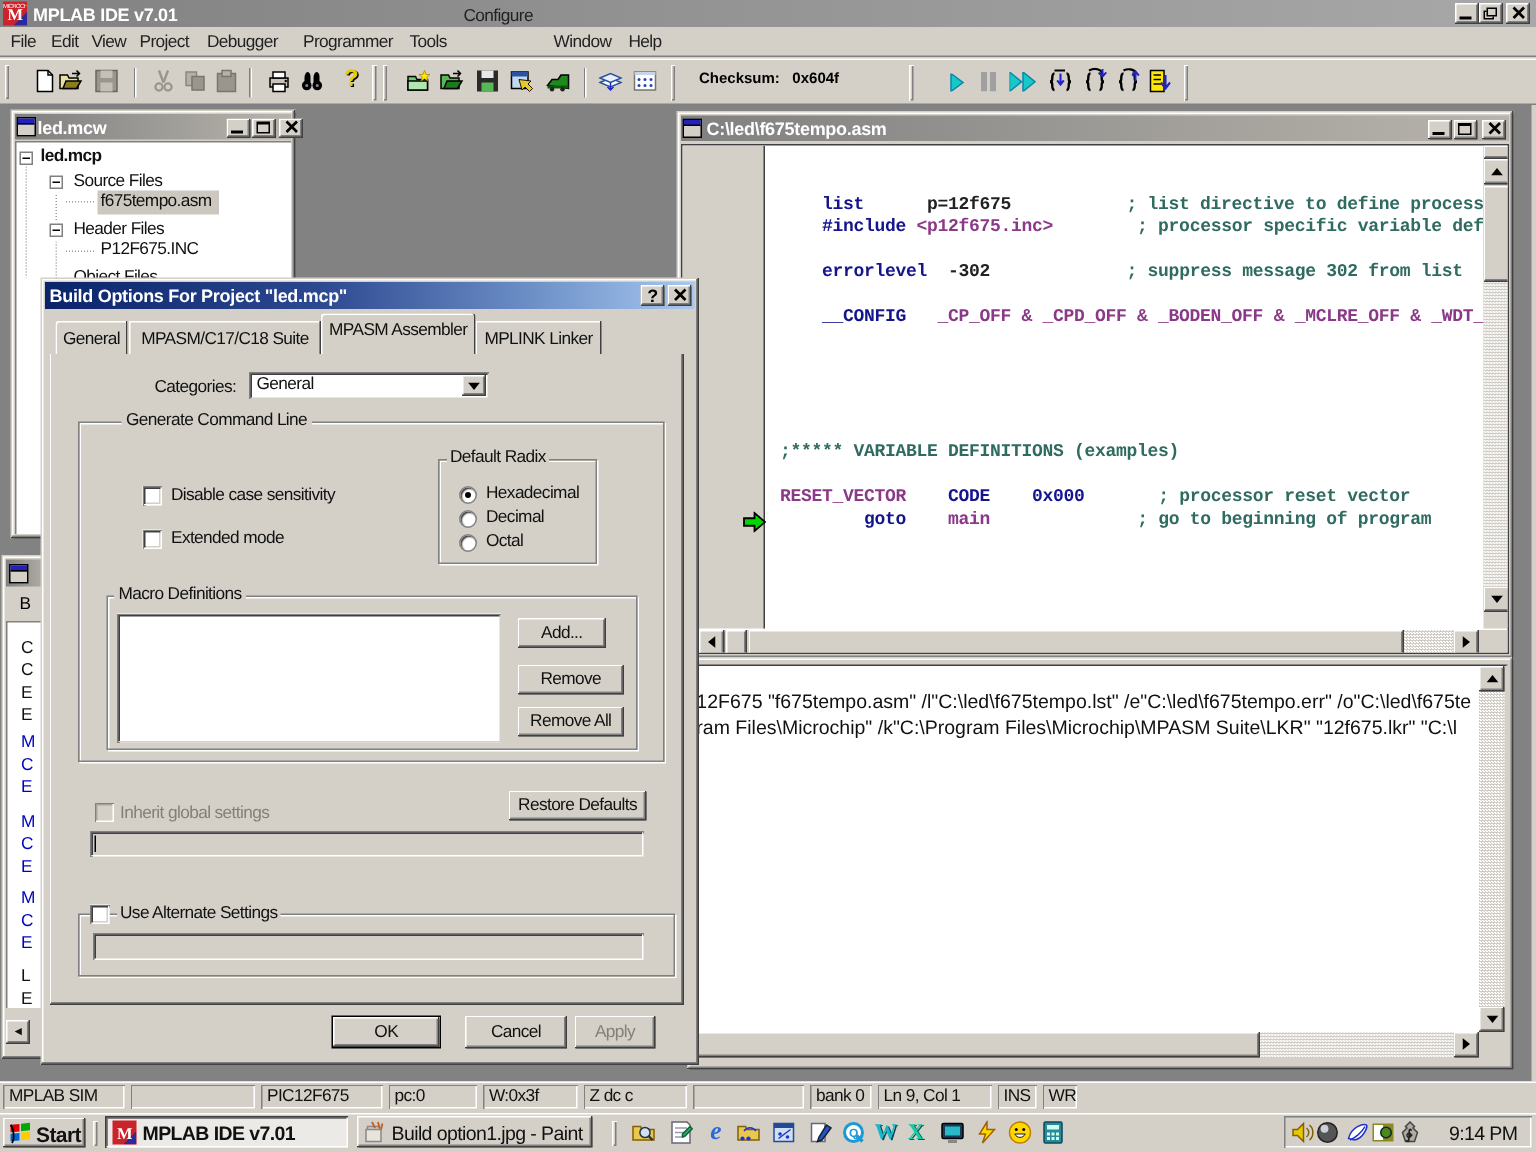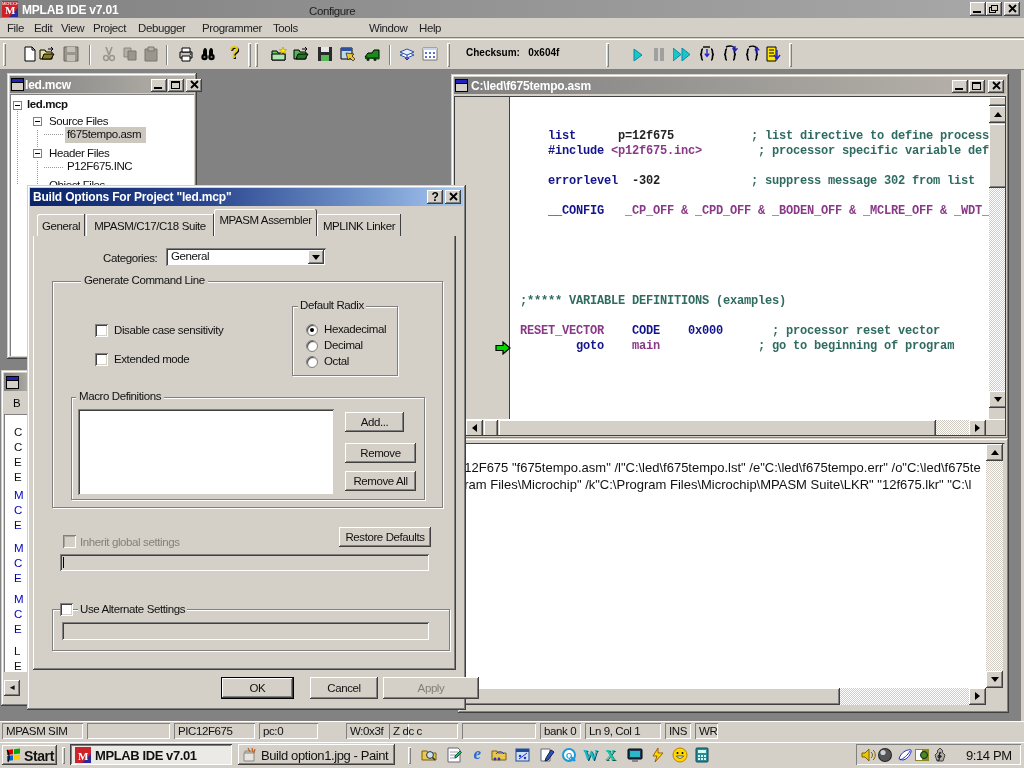--- a/index.html
+++ b/index.html
@@ -403,31 +403,31 @@
   <div class="abs etch" style="left:25px;top:424px;width:398px;height:42px;"></div>
   <div class="abs" style="left:29px;top:414px;background:#d4d0c8;padding:0 3px;"></div>
   <div class="abs" style="left:33px;top:418px;width:13px;height:13px;background:#fff;box-shadow: inset 1px 1px 0 #808080, inset -1px -1px 0 #fff, inset 2px 2px 0 #404040, inset -2px -2px 0 #d4d0c8;"></div>
   <div class="abs" style="left:51px;top:418px;background:#d4d0c8;padding:0 2px;">Use Alternate Settings</div>
   <div class="abs" style="left:35px;top:437px;width:367px;height:18px;background:#d4d0c8;box-shadow: inset 1px 1px 0 #808080, inset -1px -1px 0 #fff, inset 2px 2px 0 #404040;"></div>
 
   <div class="abs" style="left:194px;top:492px;width:73px;height:22px;border:1px solid #000;background:#d4d0c8;">
       <div class="btn" style="width:100%;height:100%;line-height:20px;">OK</div>
     </div>
   <div class="abs btn" style="left:283px;top:492px;width:68px;height:22px;line-height:22px;">Cancel</div>
-  <div class="abs btn" style="left:356px;top:492px;width:96px;height:22px;line-height:22px;color:#848076;">Apply</div>
+  <div class="abs btn" style="left:356px;top:492px;width:54px;height:22px;line-height:22px;color:#848076;">Apply</div>
 </div>
 
 <div class="abs" style="left:1021px;top:70px;width:3px;height:651px;background:#d4d0c8;"></div>
 
 <div class="abs" style="left:0;top:721px;width:1024px;height:21px;background:#d4d0c8;border-top:1px solid #fff;"></div>
-<div class="seg" style="left:2px;width:81px;">MPASM SIM</div>
+<div class="seg" style="left:2px;width:81px;">MPLAB SIM</div>
 <div class="seg" style="left:87px;width:83px;"></div>
 <div class="seg" style="left:174px;width:81px;">PIC12F675</div>
 <div class="seg" style="left:259px;width:59px;">pc:0</div>
-<div class="seg" style="left:322px;width:63px;margin-left:24px;">W:0x3f</div>
+<div class="seg" style="left:322px;width:63px;">W:0x3f</div>
 <div class="seg" style="left:389px;width:69px;">Z dc c</div>
 <div class="seg" style="left:462px;width:74px;"></div>
 <div class="seg" style="left:540px;width:41px;">bank 0</div>
 <div class="seg" style="left:585px;width:76px;">Ln 9, Col 1</div>
 <div class="seg" style="left:665px;width:26px;">INS</div>
 <div class="seg" style="left:695px;width:23px;">WR</div>
 
 <div class="abs" id="taskbar" style="left:0;top:742px;width:1024px;height:26px;background:#d4d0c8;border-top:1px solid #fff;"></div>
 
 <div class="abs btn" style="left:2px;top:745px;width:55px;height:20px;"></div>

